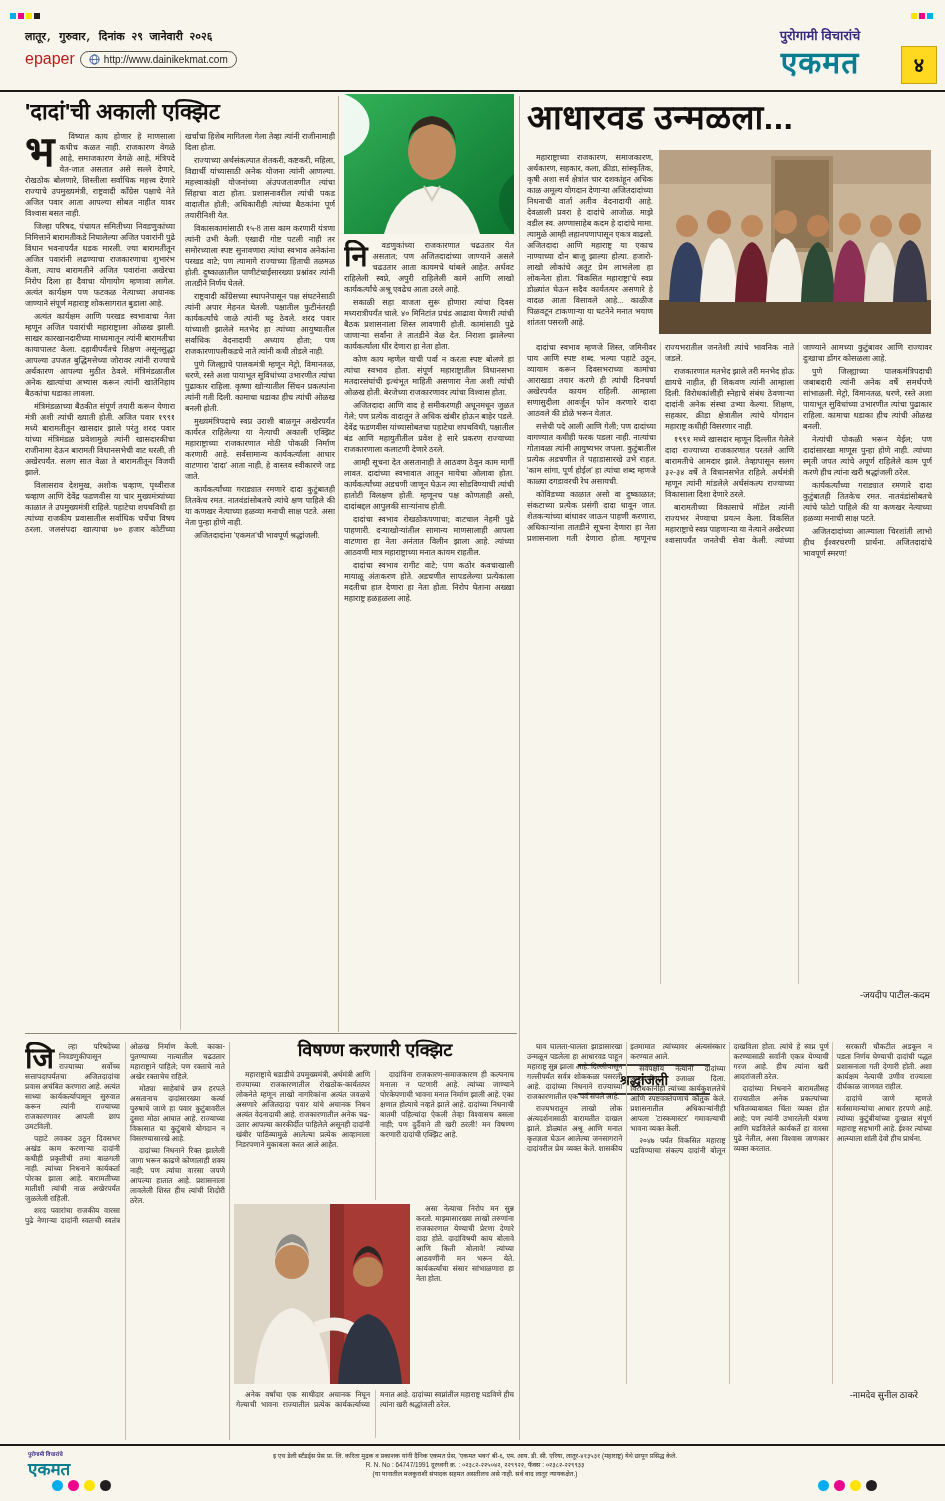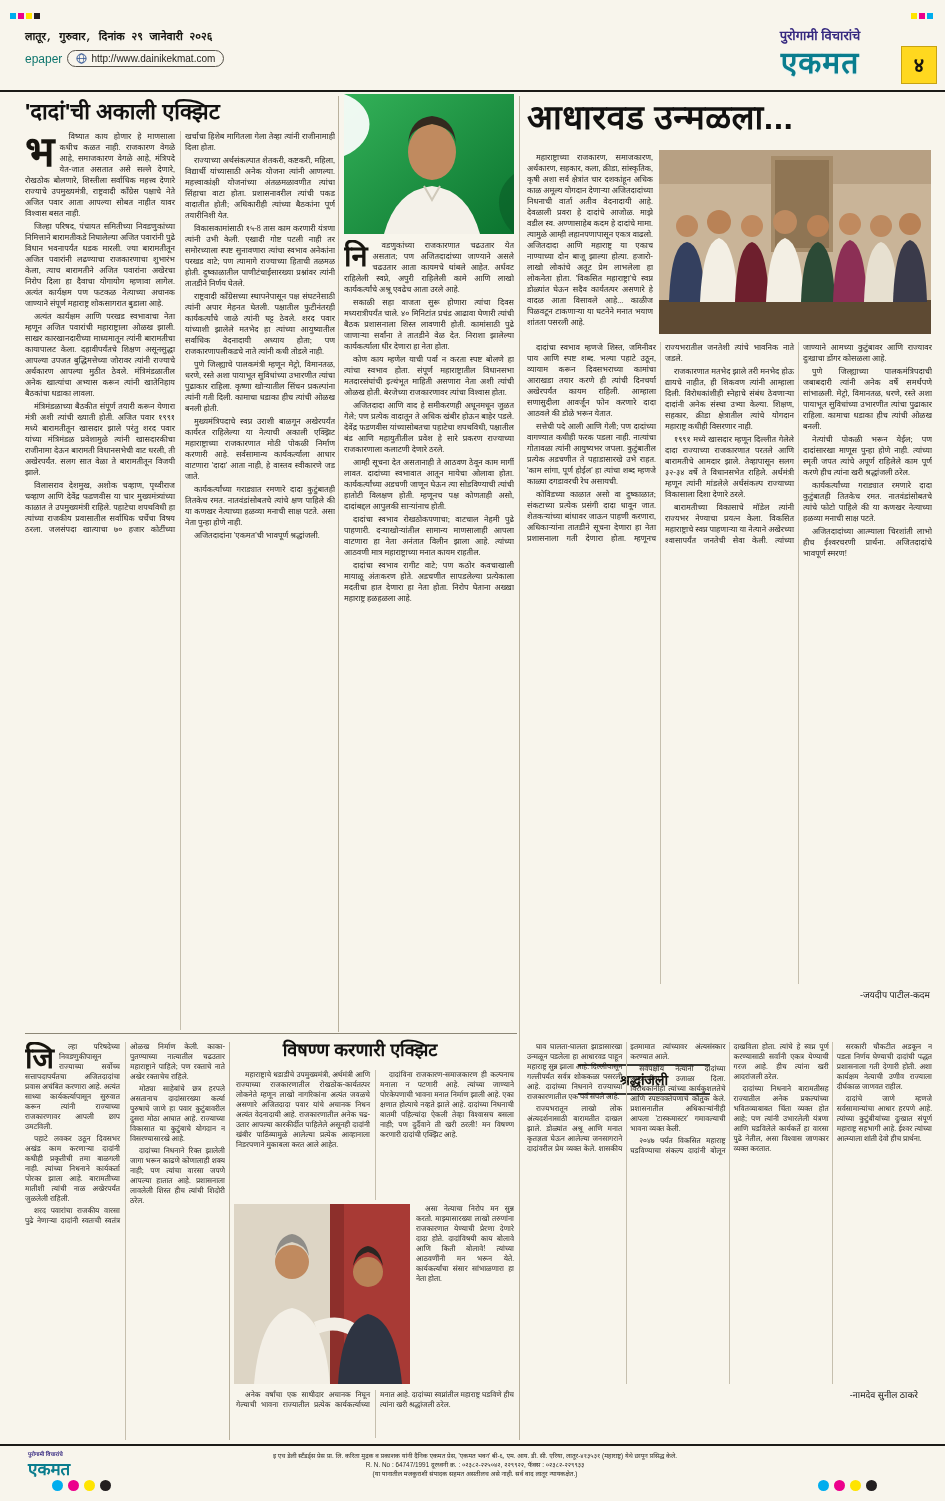--- a/index.html
+++ b/index.html
@@ -20,21 +20,21 @@
   .dropcap{float:left;font-size:42px;line-height:38px;font-weight:700;padding:2px 5px 0 0;
            font-family:"Liberation Sans",sans-serif;color:#17150f}
   .dropcap.small{font-size:29px;line-height:28px}
   .byline{font-family:"Liberation Sans",sans-serif;font-weight:400;font-size:9px;text-align:right;color:#111}
   .vrule{width:1px;background:#b9b19d}
   .hrule{background:#8d8776;height:1px}
   .thickrule{background:#1c1b18;height:2px}
   .photo svg{display:block;width:100%;height:100%}
   .dateline{font-family:Liberation Mono, monospace;font-weight:700;font-size:11px;color:#15140f}
   .epaper-row{display:flex;align-items:center;gap:5px}
-  .epaper-label{font-size:12px;font-family:"Liberation Sans",sans-serif;color:#0f766e}
+  .epaper-label{font-size:16px;font-family:"Liberation Sans",sans-serif;color:#b91c1c}
   .url-pill{display:flex;align-items:center;gap:4px;border:1px solid #56524a;border-radius:10px;
             height:17px;padding:0 8px;font-size:10px;font-family:"Liberation Sans",sans-serif}
   .section-title{font-family:"Liberation Sans",sans-serif;font-weight:800;font-size:30px;
                  text-align:center;color:#0f0e0c}
   .tagline{font-family:"Liberation Sans",sans-serif;font-weight:700;font-size:13px;color:#372a80;text-align:center}
   .ekmat{font-family:"Liberation Sans",sans-serif;font-weight:800;font-size:30px;color:#0a7d8e;
          text-align:center;letter-spacing:1px;text-shadow:0 1px 0 #d7eef2}
   .pagebox{background:#ffd81f;border:1px solid #c7a313;text-align:center;font-weight:800;
            font-family:"Liberation Sans",sans-serif;font-size:20px;line-height:36px;color:#14130e}
   .shbox{border-top:2px solid #3d3c38;border-bottom:2px solid #3d3c38;text-align:center;
@@ -77,21 +77,21 @@
 
   <div class="abs headline h-left" style="left:25px;top:99px;width:310px">'दादां'ची अकाली एक्झिट</div>
   <div class="abs body-text cols2 clip" style="left:25px;top:131px;width:310px;height:899px">
     <span class="dropcap">भ</span>
     <div>
         <p>विष्यात काय होणार हे माणसाला कधीच कळत नाही. राजकारण वेगळे आहे, समाजकारण वेगळे आहे, मंत्रिपदे येत-जात असतात असे सल्ले देणारे, रोखठोक बोलणारे, शिस्तीला सर्वाधिक महत्त्व देणारे राज्याचे उपमुख्यमंत्री, राष्ट्रवादी काँग्रेस पक्षाचे नेते अजित पवार आता आपल्या सोबत नाहीत यावर विश्वास बसत नाही.</p>
         <p>जिल्हा परिषद, पंचायत समितीच्या निवडणुकांच्या निमित्ताने बारामतीकडे निघालेल्या अजित पवारांनी पुढे विधान भवनापर्यंत धडक मारली. ज्या बारामतीतून अजित पवारांनी लढण्याचा राजकारणाचा शुभारंभ केला, त्याच बारामतीने अजित पवारांना अखेरचा निरोप दिला हा दैवाचा योगायोग म्हणावा लागेल. अत्यंत कार्यक्षम पण फटकळ नेत्याच्या अचानक जाण्याने संपूर्ण महाराष्ट्र शोकसागरात बुडाला आहे.</p>
         <p>अत्यंत कार्यक्षम आणि परखड स्वभावाचा नेता म्हणून अजित पवारांची महाराष्ट्राला ओळख झाली. साखर कारखानदारीच्या माध्यमातून त्यांनी बारामतीचा कायापालट केला. दहावीपर्यंतचे शिक्षण असूनसुद्धा आपल्या उपजत बुद्धिमत्तेच्या जोरावर त्यांनी राज्याचे अर्थकारण आपल्या मुठीत ठेवले. मंत्रिमंडळातील अनेक खात्यांचा अभ्यास करून त्यांनी खातेनिहाय बैठकांचा धडाका लावला.</p>
         <p>मंत्रिमंडळाच्या बैठकीत संपूर्ण तयारी करून येणारा मंत्री अशी त्यांची ख्याती होती. अजित पवार १९९१ मध्ये बारामतीतून खासदार झाले परंतु शरद पवार यांच्या मंत्रिमंडळ प्रवेशामुळे त्यांनी खासदारकीचा राजीनामा देऊन बारामती विधानसभेची वाट धरली, ती अखेरपर्यंत. सलग सात वेळा ते बारामतीतून विजयी झाले.</p>
         <p>विलासराव देशमुख, अशोक चव्हाण, पृथ्वीराज चव्हाण आणि देवेंद्र फडणवीस या चार मुख्यमंत्र्यांच्या काळात ते उपमुख्यमंत्री राहिले. पहाटेचा शपथविधी हा त्यांच्या राजकीय प्रवासातील सर्वाधिक चर्चेचा विषय ठरला. जलसंपदा खात्याचा ७० हजार कोटींच्या खर्चाचा हिशेब मागितला गेला तेव्हा त्यांनी राजीनामाही दिला होता.</p>
-        <p>राज्याच्या अर्थसंकल्पात शेतकरी, कष्टकरी, महिला, विद्यार्थी यांच्यासाठी अनेक योजना त्यांनी आणल्या. महत्त्वाकांक्षी योजनांच्या अंतळमळावणीत त्यांचा सिंहाचा वाटा होता. प्रशासनावरील त्यांची पकड वादातीत होती; अधिकारीही त्यांच्या बैठकांना पूर्ण तयारीनिशी येत.</p>
+        <p>राज्याच्या अर्थसंकल्पात शेतकरी, कष्टकरी, महिला, विद्यार्थी यांच्यासाठी अनेक योजना त्यांनी आणल्या. महत्त्वाकांक्षी योजनांच्या अंउपजतावणीत त्यांचा सिंहाचा वाटा होता. प्रशासनावरील त्यांची पकड वादातीत होती; अधिकारीही त्यांच्या बैठकांना पूर्ण तयारीनिशी येत.</p>
         <p>विकासकामांसाठी १५-8 तास काम करणारी यंत्रणा त्यांनी उभी केली. एखादी गोष्ट पटली नाही तर समोरच्याला स्पष्ट सुनावणारा त्यांचा स्वभाव अनेकांना परखड वाटे; पण त्यामागे राज्याच्या हिताची तळमळ होती. दुष्काळातील पाणीटंचाईसारख्या प्रश्नांवर त्यांनी तातडीने निर्णय घेतले.</p>
         <p>राष्ट्रवादी काँग्रेसच्या स्थापनेपासून पक्ष संघटनेसाठी त्यांनी अपार मेहनत घेतली. पक्षातील फुटीनंतरही कार्यकर्त्यांचे जाळे त्यांनी घट्ट ठेवले. शरद पवार यांच्याशी झालेले मतभेद हा त्यांच्या आयुष्यातील सर्वाधिक वेदनादायी अध्याय होता; पण राजकारणापलीकडचे नाते त्यांनी कधी तोडले नाही.</p>
         <p>पुणे जिल्ह्याचे पालकमंत्री म्हणून मेट्रो, विमानतळ, धरणे, रस्ते अशा पायाभूत सुविधांच्या उभारणीत त्यांचा पुढाकार राहिला. कृष्णा खोऱ्यातील सिंचन प्रकल्पांना त्यांनी गती दिली. कामाचा धडाका हीच त्यांची ओळख बनली होती.</p>
         <p>मुख्यमंत्रिपदाचे स्वप्न उराशी बाळगून अखेरपर्यंत कार्यरत राहिलेल्या या नेत्याची अकाली एक्झिट महाराष्ट्राच्या राजकारणात मोठी पोकळी निर्माण करणारी आहे. सर्वसामान्य कार्यकर्त्याला आधार वाटणारा 'दादा' आता नाही, हे वास्तव स्वीकारणे जड जाते.</p>
         <p>कार्यकर्त्यांच्या गराड्यात रमणारे दादा कुटुंबातही तितकेच रमत. नातवंडांसोबतचे त्यांचे क्षण पाहिले की या कणखर नेत्याच्या हळव्या मनाची साक्ष पटते. असा नेता पुन्हा होणे नाही.</p>
         <p>अजितदादांना 'एकमत'ची भावपूर्ण श्रद्धांजली.</p>
       </div>
   </div>
 
   <div class="abs vrule" style="left:338px;top:96px;height:936px"></div>
@@ -195,21 +195,21 @@
     <div>
         <p>ल्हा परिषदेच्या निवडणुकीपासून राज्याच्या सर्वोच्च सत्तापदापर्यंतचा अजितदादांचा प्रवास अचंबित करणारा आहे. अत्यंत साध्या कार्यकर्त्यापासून सुरुवात करून त्यांनी राज्याच्या राजकारणावर आपली छाप उमटविली.</p>
         <p>पहाटे लवकर उठून दिवसभर अखंड काम करणाऱ्या दादांनी कधीही प्रकृतीची तमा बाळगली नाही. त्यांच्या निधनाने कार्यकर्ता पोरका झाला आहे. बारामतीच्या मातीशी त्यांची नाळ अखेरपर्यंत जुळलेली राहिली.</p>
         <p>शरद पवारांचा राजकीय वारसा पुढे नेणाऱ्या दादांनी स्वतःची स्वतंत्र ओळख निर्माण केली. काका-पुतण्याच्या नात्यातील चढउतार महाराष्ट्राने पाहिले; पण रक्ताचे नाते अखेर रक्ताचेच राहिले.</p>
         <p>मोठ्या साहेबांचे छत्र हरपले असतानाच दादांसारख्या कर्त्या पुरुषाचे जाणे हा पवार कुटुंबावरील दुसरा मोठा आघात आहे. राज्याच्या विकासात या कुटुंबाचे योगदान न विसरण्यासारखे आहे.</p>
         <p>दादांच्या निधनाने रिक्त झालेली जागा भरून काढणे कोणालाही शक्य नाही; पण त्यांचा वारसा जपणे आपल्या हातात आहे. प्रशासनाला लावलेली शिस्त हीच त्यांची शिदोरी ठरेल.</p>
       </div>
   </div>
   <div class="abs vrule" style="left:229px;top:1042px;height:398px"></div>
 
-  <div class="abs headline h-bottom" style="left:221px;top:1040px;width:278px">विषण्ण करणारी एक्झिट</div>
+  <div class="abs headline h-bottom" style="left:236px;top:1040px;width:278px">विषण्ण करणारी एक्झिट</div>
   <div class="abs body-text small-text cols2 clip" style="left:236px;top:1070px;width:278px;height:130px">
     <div>
         <p>महाराष्ट्राचे धडाडीचे उपमुख्यमंत्री, अर्थमंत्री आणि राज्याच्या राजकारणातील रोखठोक-कार्यतत्पर लोकनेते म्हणून लाखो नागरिकांना अत्यंत जवळचे असणारे अजितदादा पवार यांचे अचानक निधन अत्यंत वेदनादायी आहे. राजकारणातील अनेक चढ-उतार आपल्या कारकीर्दीत पाहिलेले असूनही दादांनी खंबीर पाठिंब्यामुळे आलेल्या प्रत्येक आव्हानाला निडरपणाने मुकाबला करत आले आहेत.</p>
         <p>दादांविना राजकारण-समाजकारण ही कल्पनाच मनाला न पटणारी आहे. त्यांच्या जाण्याने पोरकेपणाची भावना मनात निर्माण झाली आहे. एका क्षणात होत्याचे नव्हते झाले आहे. दादांच्या निधनाची बातमी पहिल्यांदा ऐकली तेव्हा विश्वासच बसला नाही; पण दुर्दैवाने ती खरी ठरली! मन विषण्ण करणारी दादांची एक्झिट आहे.</p>
       </div>
   </div>
   <div class="abs photo" style="left:234px;top:1204px;width:176px;height:180px">
     <svg viewBox="0 0 176 180" preserveAspectRatio="none">
       <rect width="176" height="180" fill="#ddd5c5"></rect>
       <rect x="96" width="80" height="180" fill="#a83a35"></rect>

